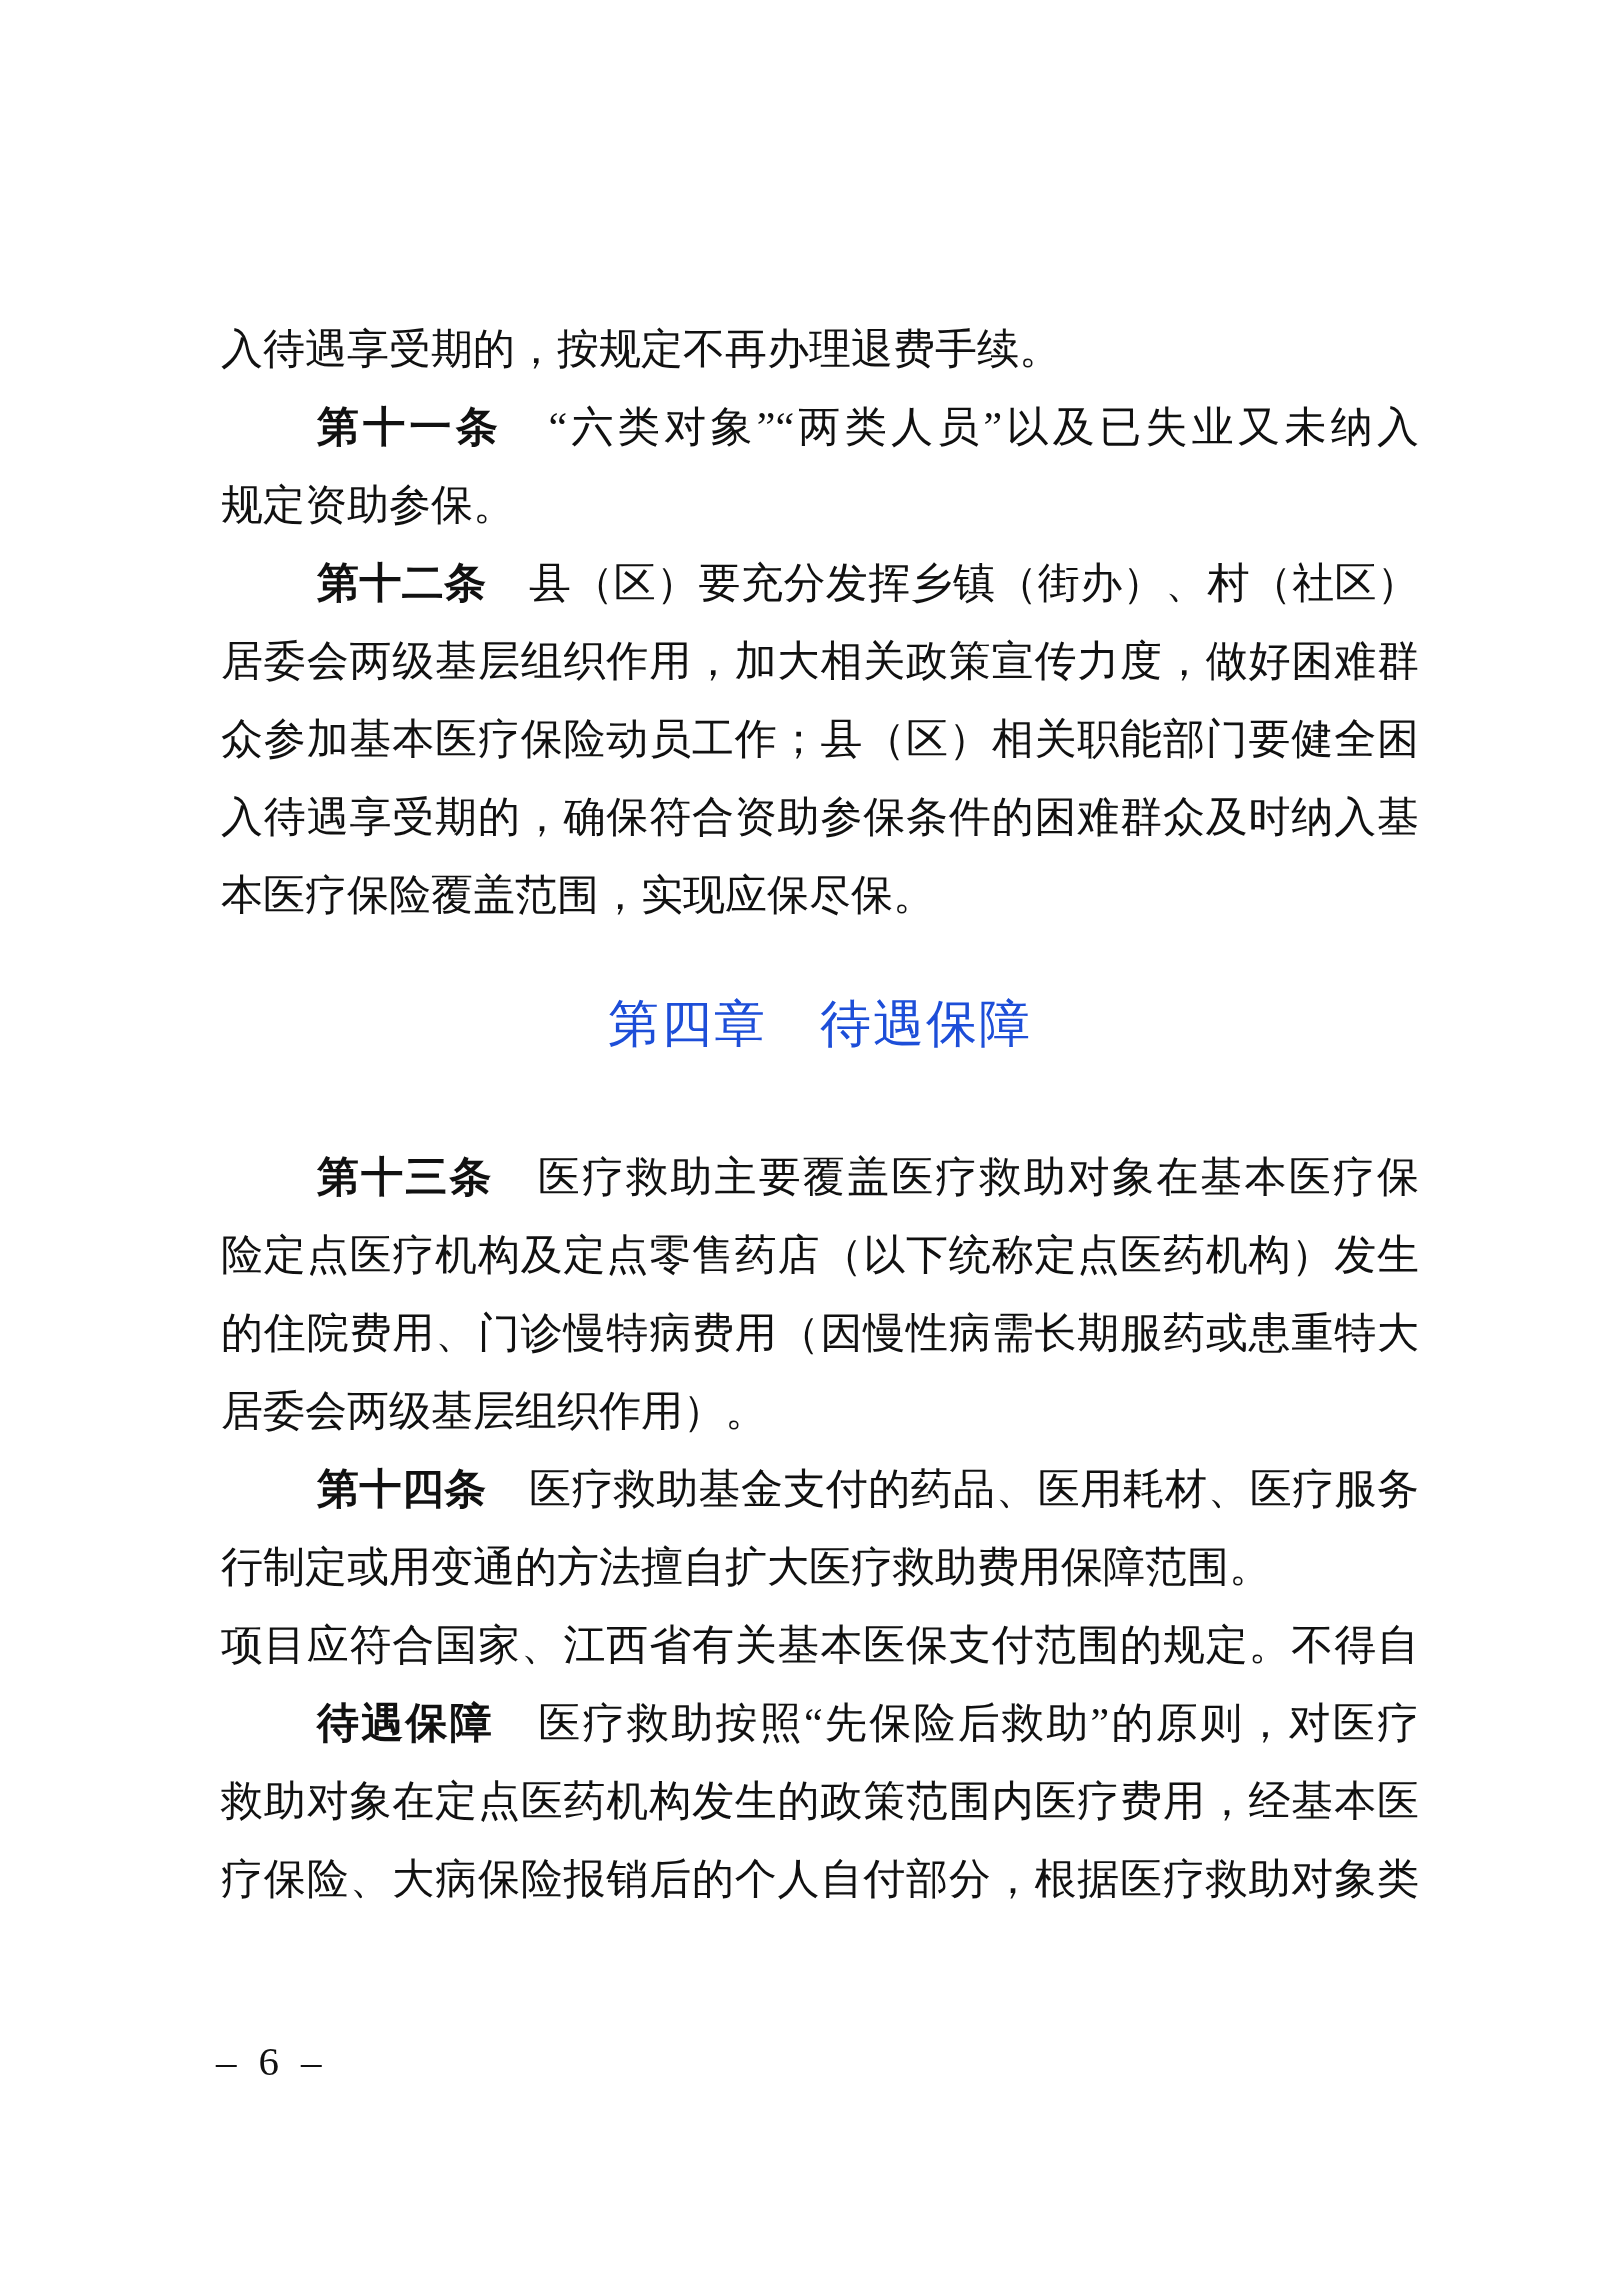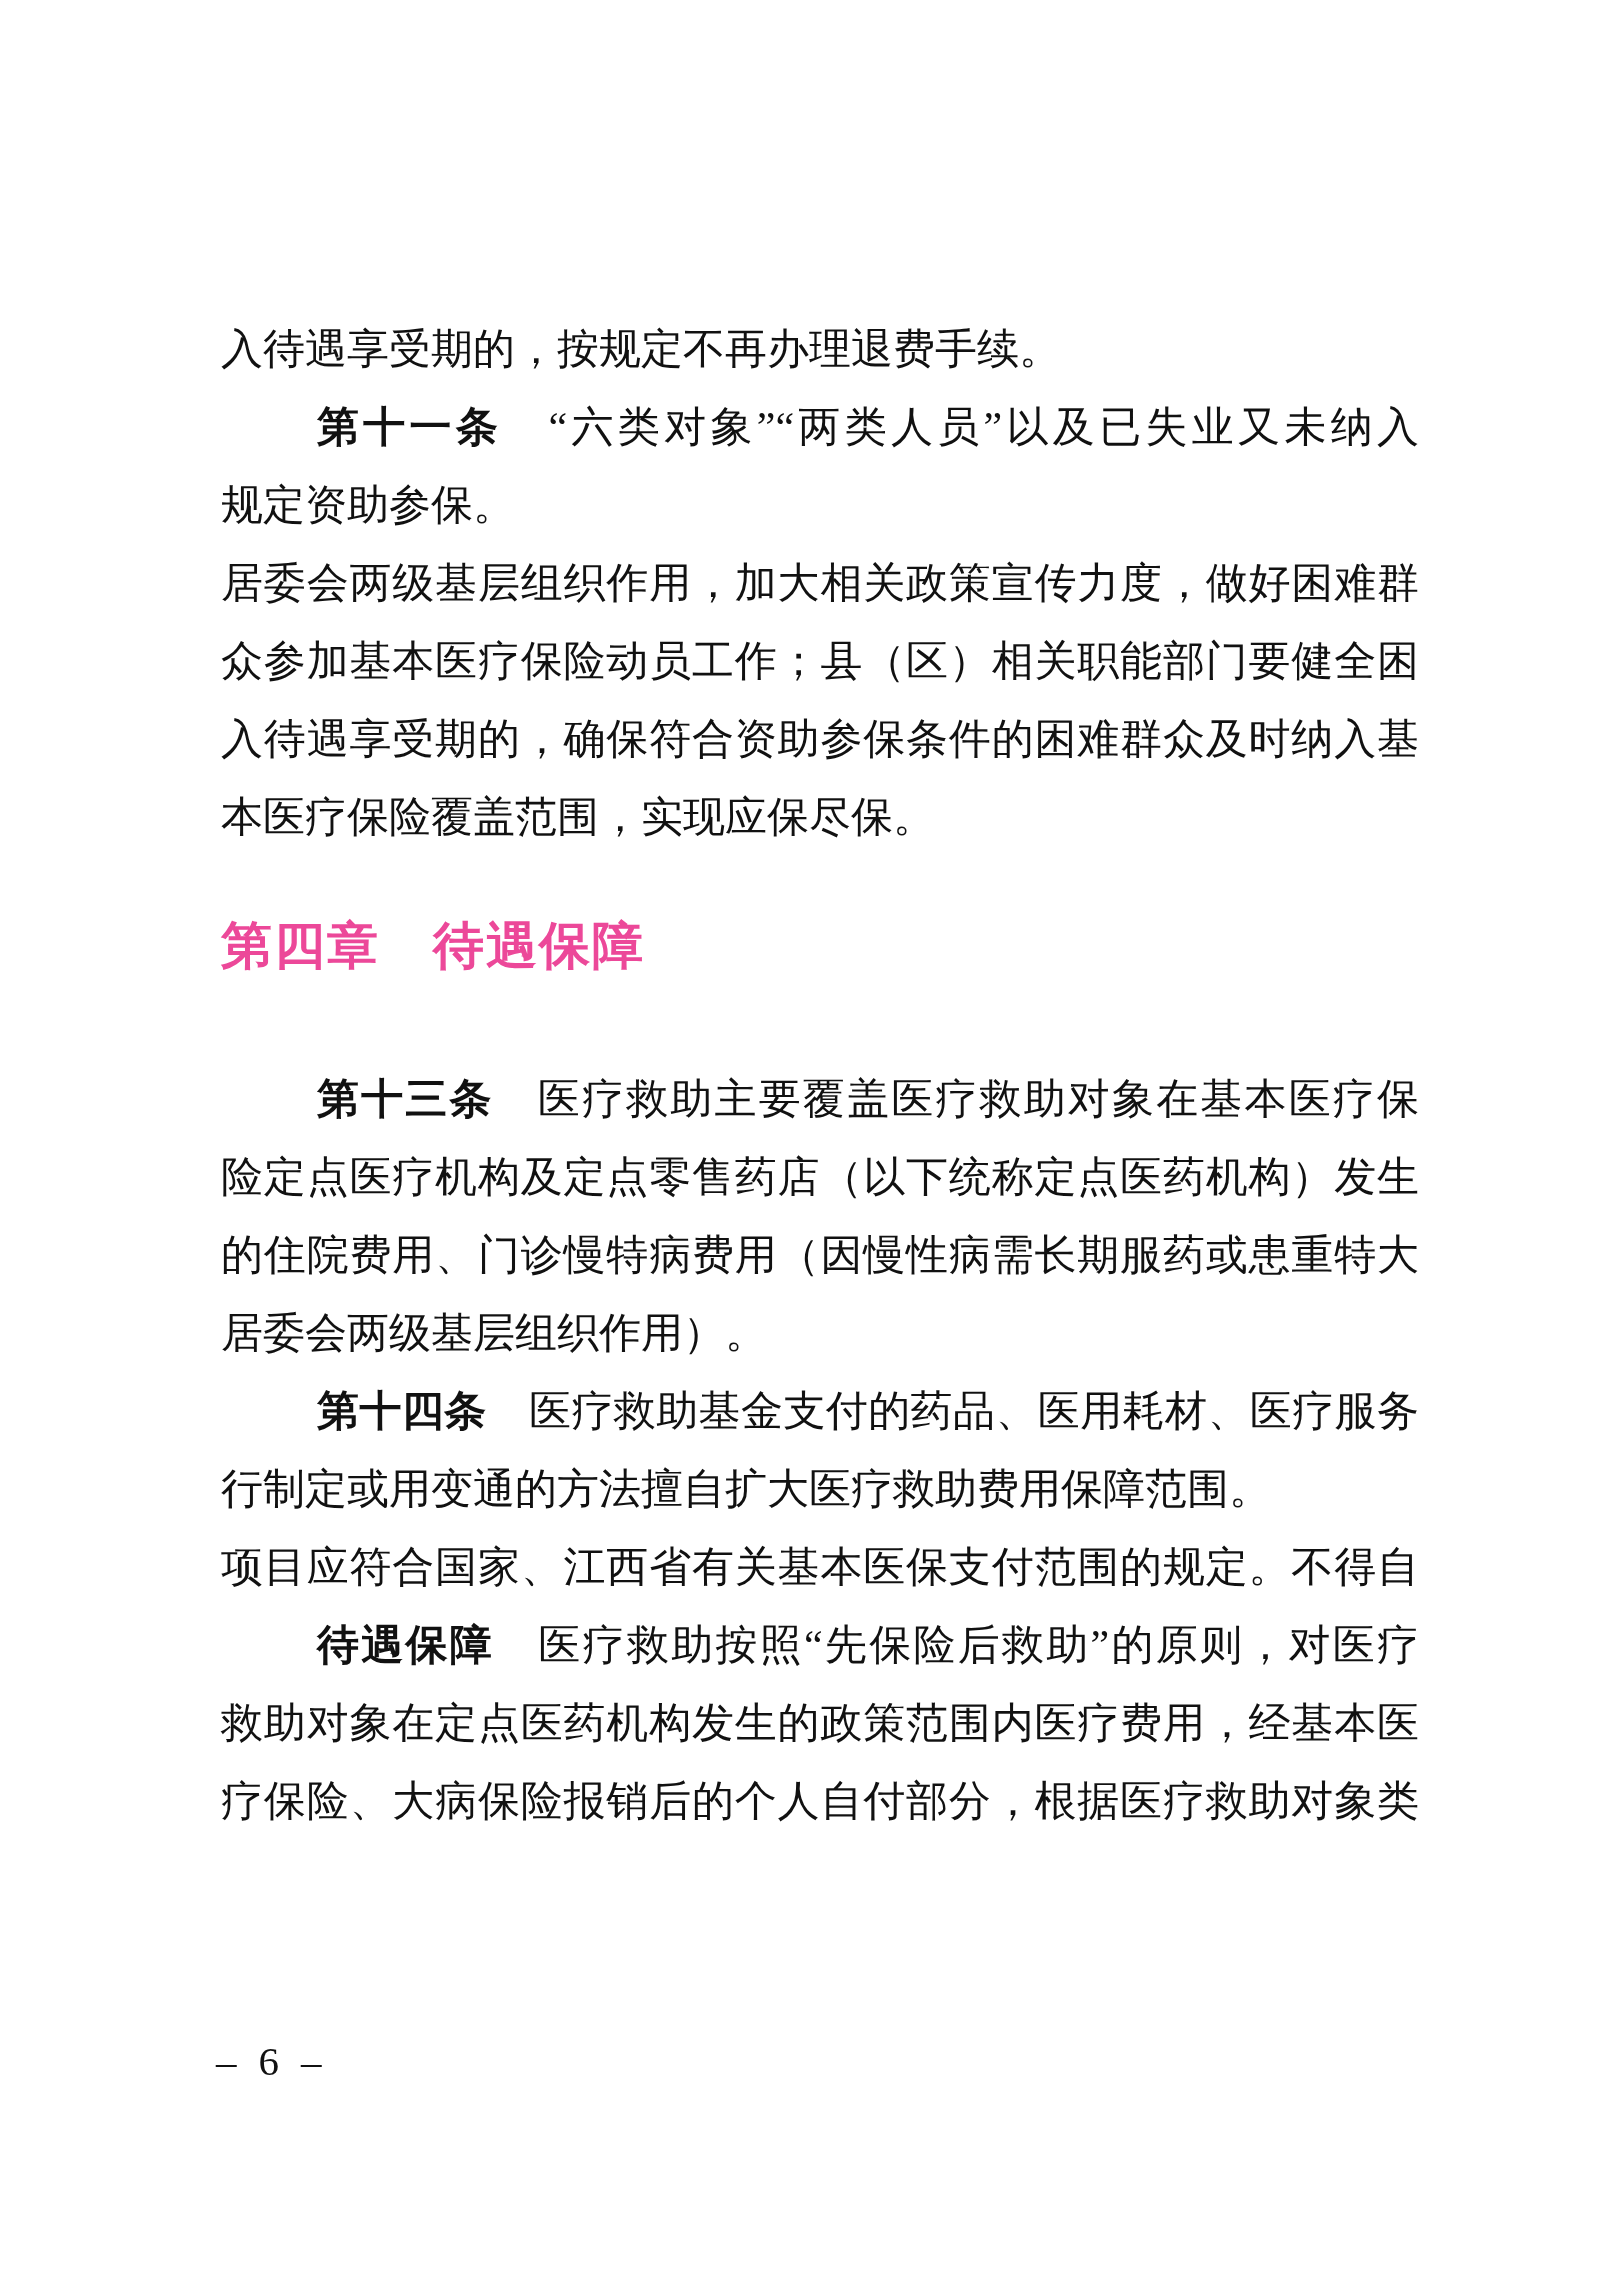--- a/index.html
+++ b/index.html
@@ -39,25 +39,25 @@
   .line.indent {
     text-indent: 84px;
   }
   .lead {
     font-weight: bold;
     margin-left: 12px;
   }
   .chapter-heading {
     margin: 51px 0 75px 0;
     font-family: "Liberation Sans", "DejaVu Sans", sans-serif;
-    font-weight: bold;
+    font-weight: normal;
     font-size: 51px;
     line-height: 78px;
-    text-align: left;
-    color: #ec4899;
+    text-align: center;
+    color: #1d4ed8;
     letter-spacing: 2px;
   }
   .page-number {
     position: absolute;
     left: 216px;
     top: 2037px;
     font-size: 41px;
     line-height: 49px;
     letter-spacing: 5.9px;
     color: #111111;
@@ -69,20 +69,21 @@
 
 <div class="page">
 
   <div class="text-body">
 
     <div class="line end"><span>入待遇享受期的，按规定不再办理退费手续。</span></div>
 
     <div class="line full indent"><span class="lead">第十一条</span><span>　“六类对象”“两类人员”以及已失业又未纳入</span></div>
     <div class="line end"><span>规定资助参保。</span></div>
 
+    <div class="line full indent"><span class="lead">第十二条</span><span>　县（区）要充分发挥乡镇（街办）、村（社区）</span></div>
     <div class="line full"><span>居委会两级基层组织作用，加大相关政策宣传力度，做好困难群</span></div>
     <div class="line full"><span>众参加基本医疗保险动员工作；县（区）相关职能部门要健全困</span></div>
     <div class="line full"><span>入待遇享受期的，确保符合资助参保条件的困难群众及时纳入基</span></div>
     <div class="line end"><span>本医疗保险覆盖范围，实现应保尽保。</span></div>
 
     <h2 class="chapter-heading">第四章　待遇保障</h2>
 
     <div class="line full indent"><span class="lead">第十三条</span><span>　医疗救助主要覆盖医疗救助对象在基本医疗保</span></div>
     <div class="line full"><span>险定点医疗机构及定点零售药店（以下统称定点医药机构）发生</span></div>
     <div class="line full"><span>的住院费用、门诊慢特病费用（因慢性病需长期服药或患重特大</span></div>

